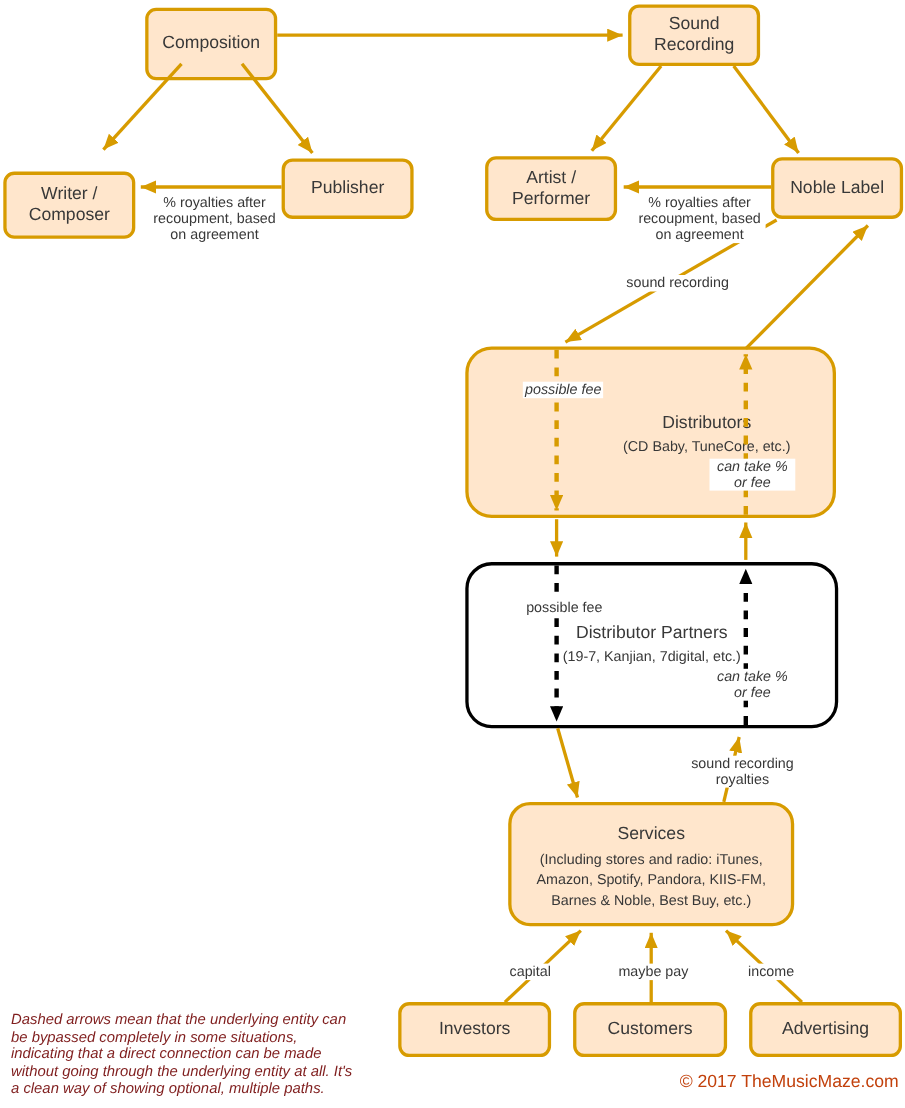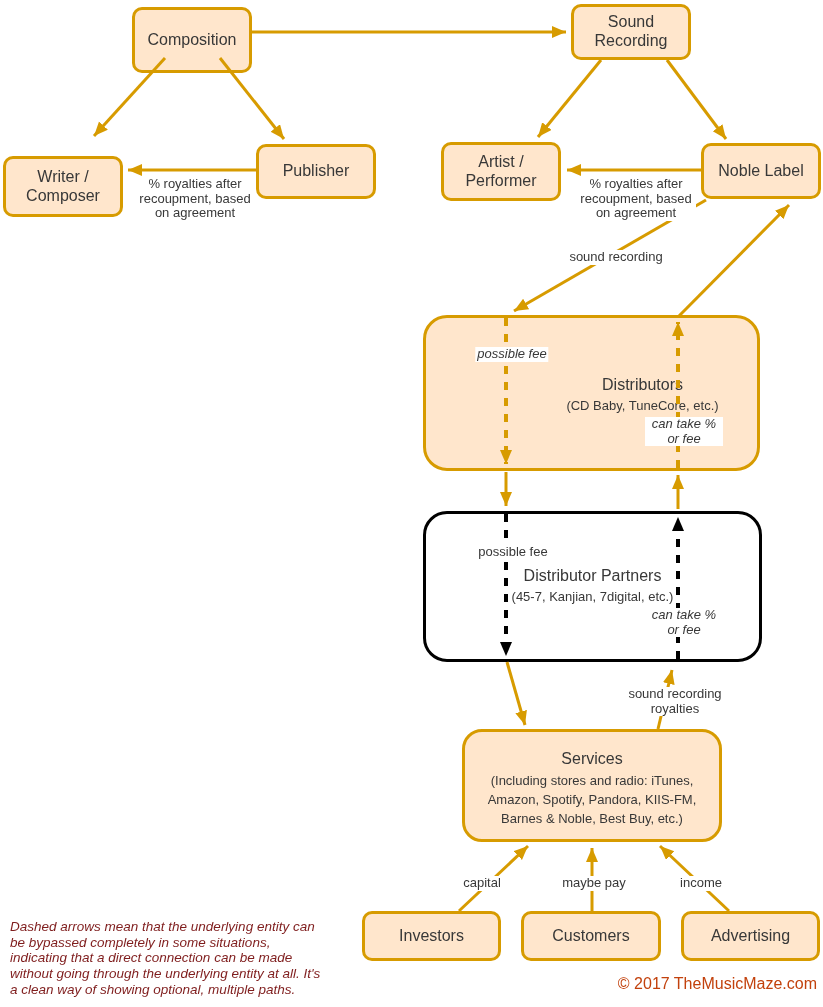--- a/index.html
+++ b/index.html
@@ -66,21 +66,21 @@
 
   <div class="bignode" style="left:423px;top:315px;width:337px;height:156px;"></div>
   <div class="bigtext" style="left:423px;top:375px;width:375px;padding-left:32px;">
     <div class="bigtitle">Distributors</div>
     <div class="bigsub">(CD Baby, TuneCore, etc.)</div>
   </div>
 
   <div class="bignode partners" style="left:423px;top:511px;width:339px;height:151px;"></div>
   <div class="bigtext" style="left:423px;top:566px;width:339px;">
     <div class="bigtitle">Distributor Partners</div>
-    <div class="bigsub">(45-7, Kanjian, 7digital, etc.)</div>
+    <div class="bigsub">(19-7, Kanjian, 7digital, etc.)</div>
   </div>
 
   <div class="bignode" style="left:462px;top:729px;width:260px;height:113px;border-radius:20px;"></div>
   <div class="bigtext services-text" style="left:462px;top:748px;width:260px;">
     <div class="bigtitle">Services</div>
     <div class="bigsub">(Including stores and radio: iTunes, Amazon, Spotify, Pandora, KIIS-FM, Barnes &amp; Noble, Best Buy, etc.)</div>
   </div>
 
   <div class="node" style="left:362px;top:911px;width:139px;height:50px;">
     <span>Investors</span>

